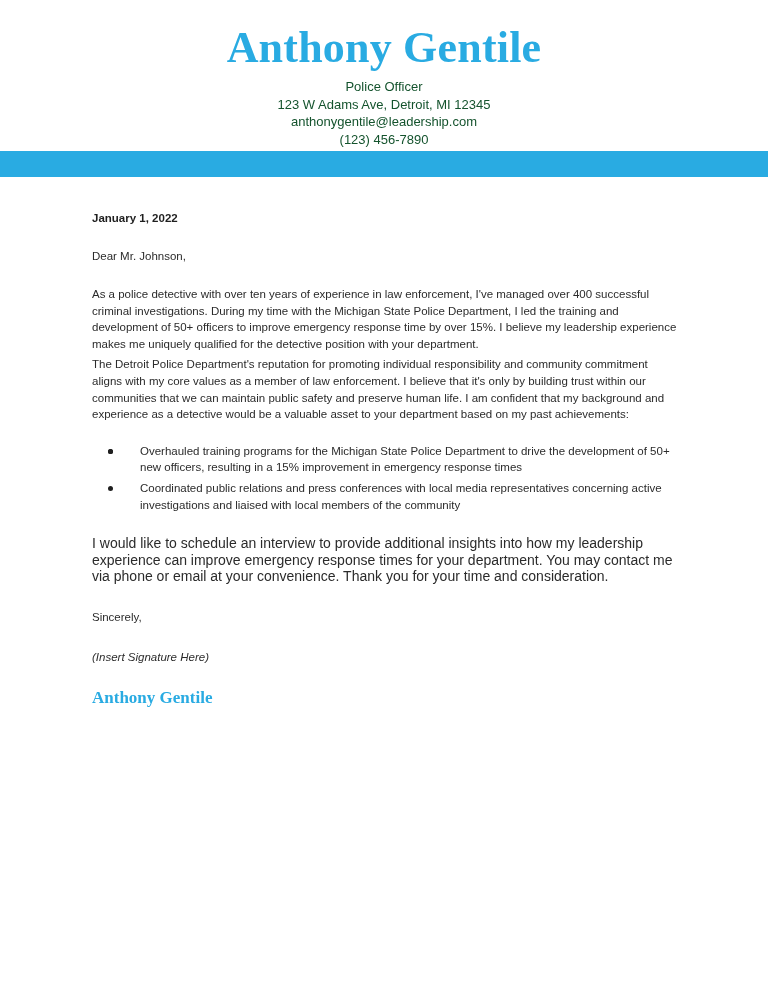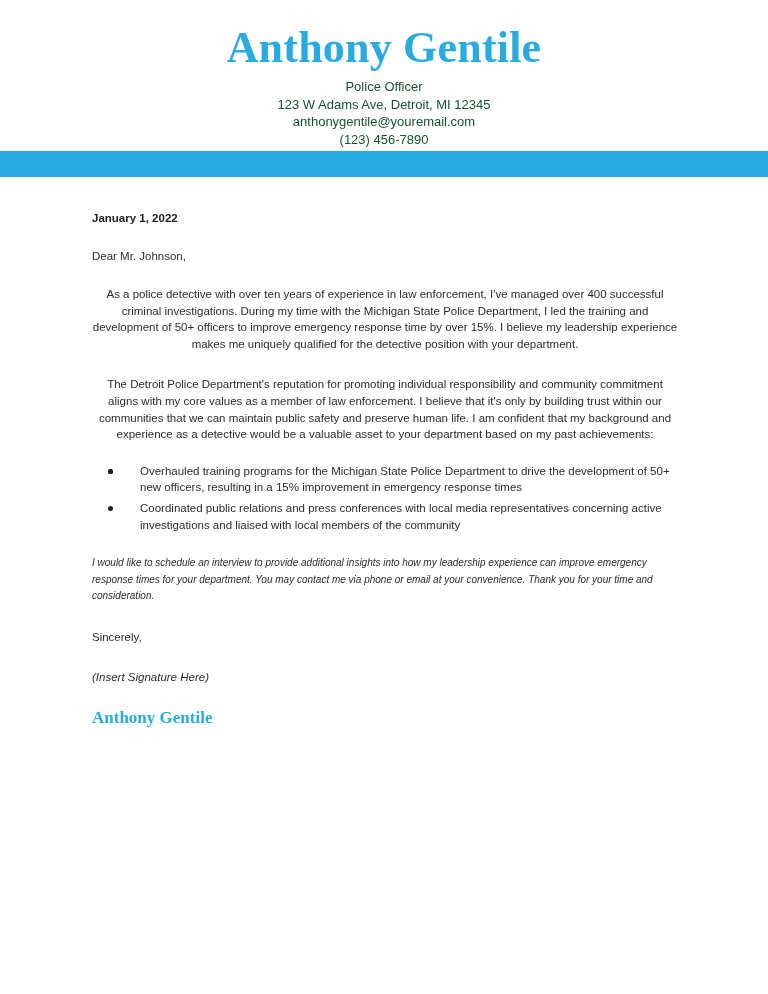--- a/index.html
+++ b/index.html
@@ -85,24 +85,24 @@
     margin-top: 22px;
     font-size: 11.5px;
     line-height: 16px;
     color: #2b2b2b;
   }
   .para {
     margin-top: 22px;
     font-size: 11.5px;
     line-height: 16.6px;
     color: #2b2b2b;
-    text-align: center;
+    text-align: left;
   }
   .para.tight {
-    margin-top: 24px;
+    margin-top: 4px;
   }
 
   
   .achievements {
     margin: 20px 0 0 0;
     padding: 0;
     list-style: none;
   }
   .achievement-item {
     position: relative;
@@ -118,24 +118,23 @@
     top: 6px;
     width: 5px;
     height: 5px;
     border-radius: 50%;
     background: #1f1f1f;
   }
 
   
   .closing-para {
     margin-top: 22px;
-    font-size: 10px;
+    font-size: 14px;
     line-height: 16.6px;
     color: #2b2b2b;
-    font-style: italic;
   }
   .sign-off {
     margin-top: 24px;
     font-size: 11.5px;
     line-height: 16px;
     color: #2b2b2b;
   }
   .signature-placeholder {
     margin-top: 24px;
     font-size: 11.5px;
@@ -155,21 +154,21 @@
 </head>
 <body>
 
 <div class="page">
 
   <div class="header">
     <div class="full-name">Anthony Gentile</div>
     <div class="contact-lines">
       <div class="contact-line">Police Officer</div>
       <div class="contact-line">123 W Adams Ave, Detroit, MI 12345</div>
-      <div class="contact-line">anthonygentile@youremail.com</div>
+      <div class="contact-line">anthonygentile@leadership.com</div>
       <div class="contact-line">(123) 456-7890</div>
     </div>
   </div>
 
   <div class="accent-bar"></div>
 
   <div class="letter-body">
 
     <div class="date-line">January 1, 2022</div>
 

